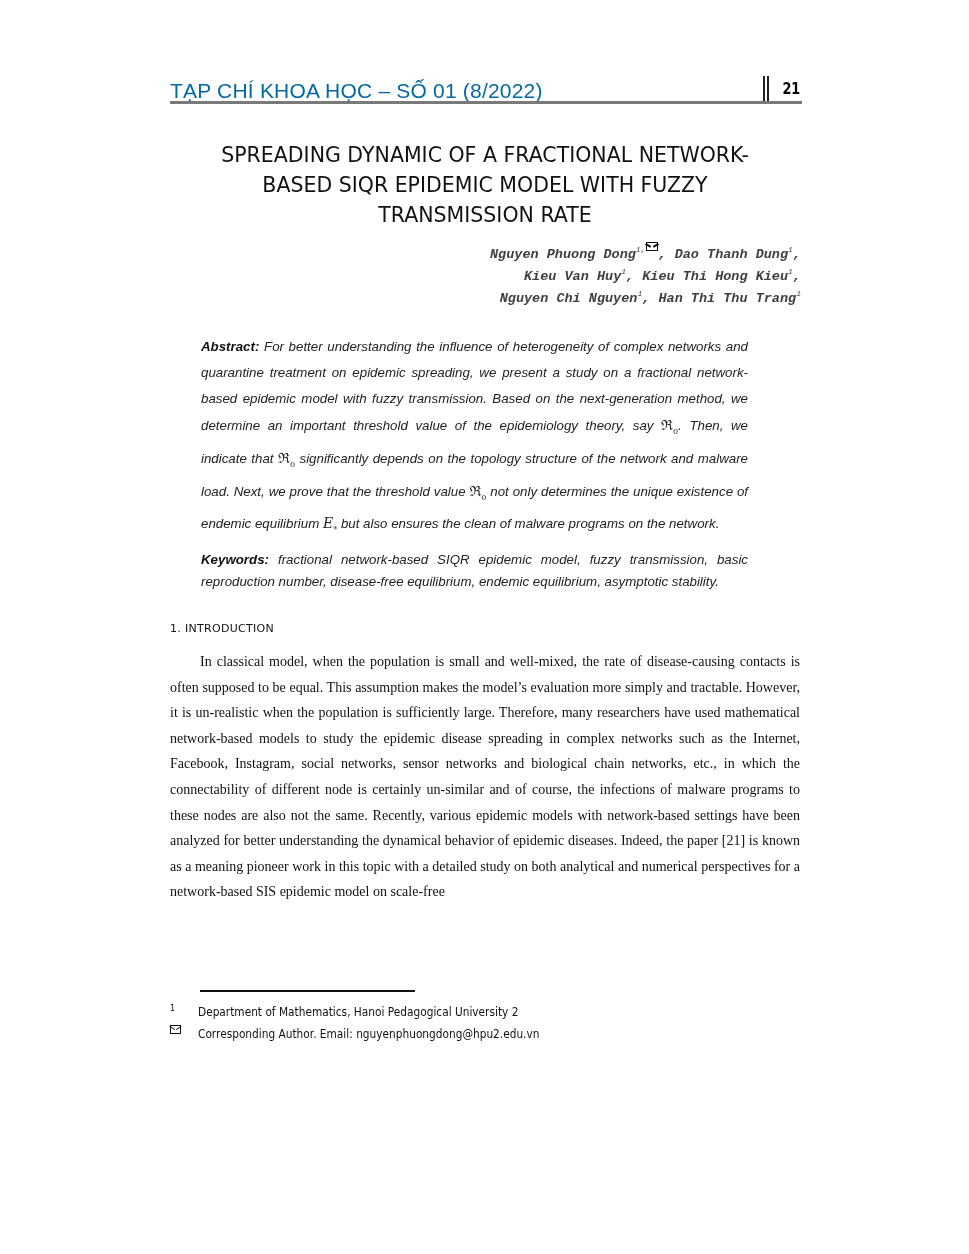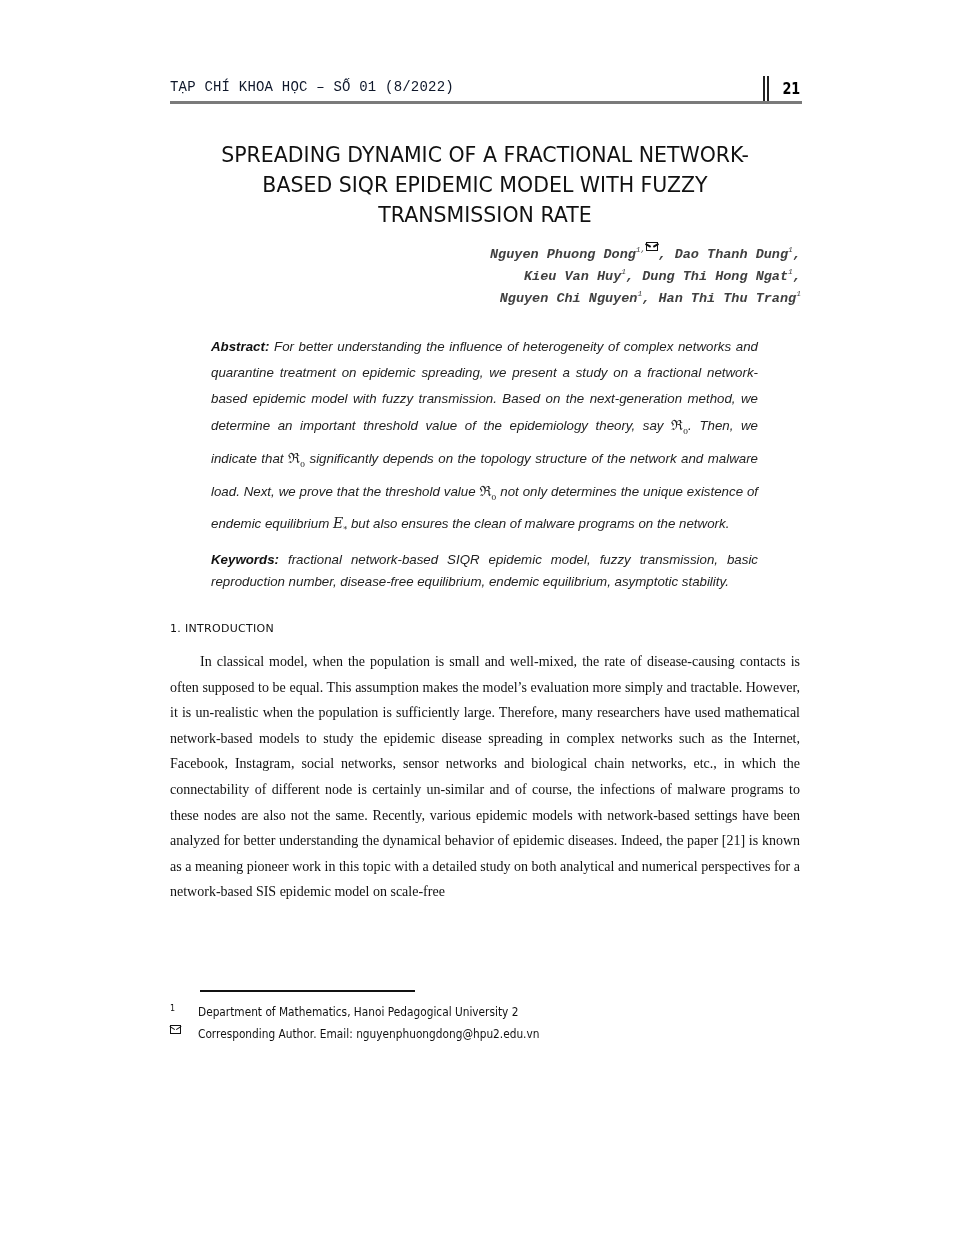--- a/index.html
+++ b/index.html
@@ -1,41 +1,41 @@
 <!DOCTYPE html>
 <html><head>
 <meta charset="utf-8">
 <style>
   html, body { margin: 0; padding: 0; background: #ffffff; }
   body { width: 969px; height: 1254px; position: relative; overflow: hidden; color: #000; }
   .page { position: absolute; left: 0; top: 0; width: 969px; height: 1254px; }
 
   
   .run-header { position: absolute; left: 170px; top: 79px; width: 632px; height: 24px; }
-  .run-header .journal { position: absolute; left: 0; top: 0; font-family: Liberation Mono, monospace; font-size: 14px; letter-spacing: 0.2px; color: #0f172a; }
+  .run-header .journal { position: absolute; left: 0; top: 0; font-family: Liberation Sans, sans-serif; font-size: 21px; letter-spacing: 0.2px; color: #0369a1; }
   .run-header .vbar1, .run-header .vbar2 { position: absolute; top: -3px; width: 1.5px; height: 26px; background: #222; }
   .run-header .vbar1 { left: 593px; }
   .run-header .vbar2 { left: 597px; }
   .run-header .pageno { position: absolute; right: 2px; top: 0; font-family: "DejaVu Sans", sans-serif; font-weight: bold; font-size: 16px; transform: scaleX(0.8); transform-origin: right center; }
   .run-header .rule { position: absolute; left: 0; top: 22px; width: 632px; height: 3px; background: #7a7a7a; }
 
   
   .title { position: absolute; left: 160px; top: 140px; width: 650px; text-align: center; font-family: "DejaVu Sans", sans-serif; font-weight: normal; font-size: 20.5px; line-height: 30px; color: #111; }
   .title div { white-space: nowrap; }
 
   
   .authors { position: absolute; right: 168px; top: 242px; text-align: right; font-family: Liberation Mono, monospace; font-style: italic; font-weight: bold; font-size: 13.5px; line-height: 22px; color: #404040; }
   .authors sup { font-size: 8px; font-weight: normal; vertical-align: 6px; line-height: 0; }
   .mail-glyph { display: inline-block; width: 10px; height: 7px; border: 1.5px solid #111; position: relative; vertical-align: 7px; margin-left: 1px; background: #fff; }
   .mail-glyph:before, .mail-glyph:after { content: ""; position: absolute; top: 0; width: 6px; height: 1.5px; background: #111; }
   .mail-glyph:before { left: -1px; transform: rotate(30deg); transform-origin: left top; }
   .mail-glyph:after { right: -1px; transform: rotate(-30deg); transform-origin: right top; }
 
   
-  .abstract { position: absolute; left: 211px; top: 334px; width: 547px; font-family: "Liberation Sans", sans-serif; font-style: italic; font-size: 13.3px; line-height: 21.5px; text-align: justify; color: #222; }
+  .abstract { position: absolute; left: 201px; top: 334px; width: 547px; font-family: "Liberation Sans", sans-serif; font-style: italic; font-size: 13.3px; line-height: 21.5px; text-align: justify; color: #222; }
   .abstract p { margin: 0; }
   .abstract .label { font-weight: bold; color: #111; }
   .abstract .math { font-family: "DejaVu Serif", serif; font-style: normal; font-size: 14px; }
   .abstract .math sub { font-size: 8px; }
   .abstract .ln-tall { line-height: 26px; }
   .abstract .kw { margin-top: 6px; }
 
   
   .section-heading { position: absolute; left: 170px; top: 622px; font-family: "DejaVu Sans", sans-serif; font-size: 11px; letter-spacing: 0.3px; color: #111; }
 
@@ -71,21 +71,21 @@
     <div>SPREADING DYNAMIC OF A FRACTIONAL NETWORK-</div>
     <div>BASED SIQR EPIDEMIC MODEL WITH FUZZY</div>
     <div>TRANSMISSION RATE</div>
   </div>
 
   <div class="authors">
     <div>
       <span>Nguyen Phuong Dong</span><sup>1,</sup><span class="mail-glyph"></span>, <span>Dao Thanh Dung</span><sup>1</sup>,
     </div>
     <div>
-      <span>Kieu Van Huy</span><sup>1</sup>, <span>Dung Thi Hong Ngat</span><sup>1</sup>,
+      <span>Kieu Van Huy</span><sup>1</sup>, <span>Kieu Thi Hong Kieu</span><sup>1</sup>,
     </div>
     <div>
       <span>Nguyen Chi Nguyen</span><sup>1</sup>, <span>Han Thi Thu Trang</span><sup>1</sup>
     </div>
   </div>
 
   <div class="abstract">
     <p class="ln-tall">
       <span class="label">Abstract:</span>
       <span>For better understanding the influence of heterogeneity of complex networks and quarantine treatment on epidemic spreading, we present a study on a fractional network-based epidemic model with fuzzy transmission. Based on the next-generation method, we determine an important threshold value of the epidemiology theory, say</span>

